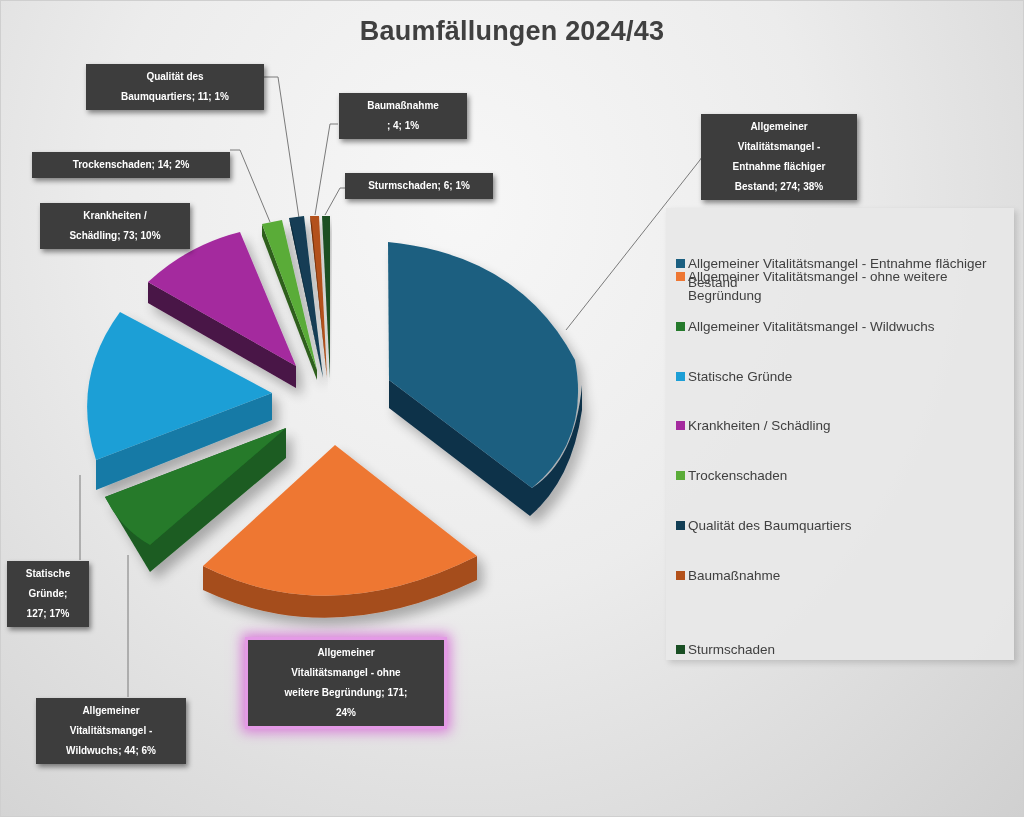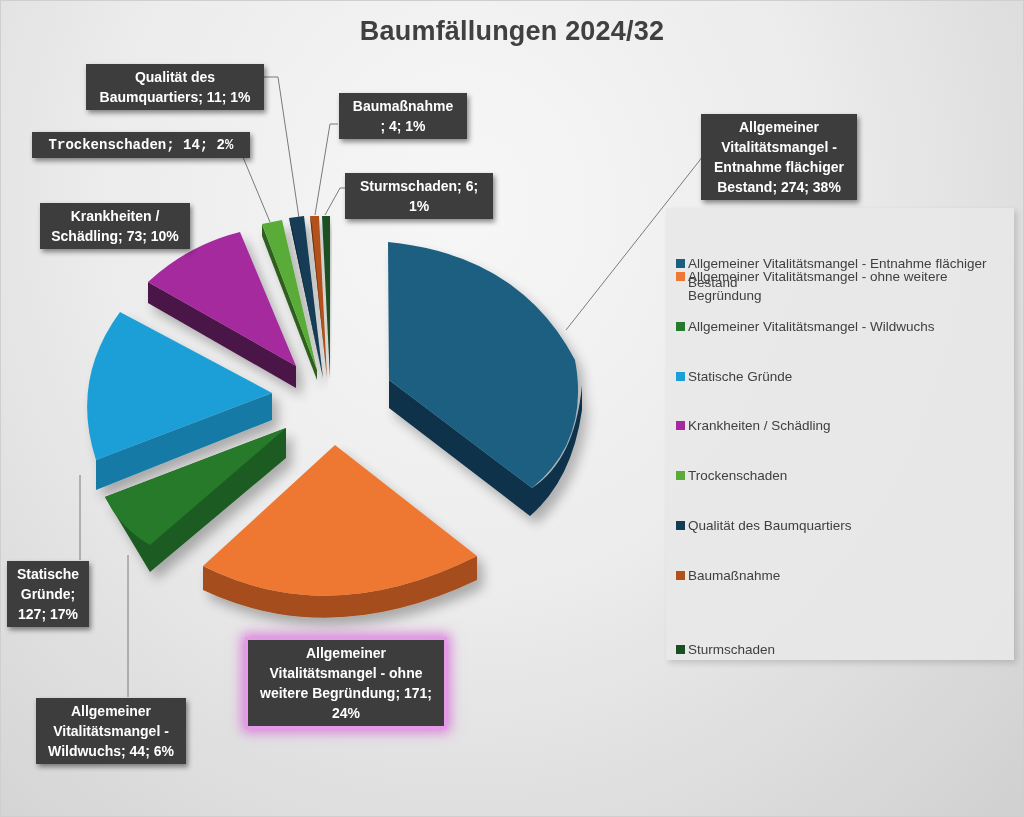--- a/index.html
+++ b/index.html
@@ -14,21 +14,21 @@
     border: 1px solid #cfcfcf;
     background: radial-gradient(ellipse at 45% 25%, #f7f7f7 0%, #ececec 45%, #d0d0d0 100%);
   }
   .title {
     position: absolute; left: 0; width: 1024px; top: 16px; text-align: center;
     font-size: 27px; font-weight: bold; color: #404040; letter-spacing: 0.2px;
   }
   svg.pie { position: absolute; left: 0; top: 0; }
   .lbl {
     position: absolute; background: #3d3d3d; color: #ffffff; font-weight: bold;
-    font-size: 14px; line-height: 20px; text-align: center; padding: 3px 6px;
+    font-size: 10px; line-height: 20px; text-align: center; padding: 3px 6px;
     box-shadow: 2px 3px 5px rgba(0,0,0,0.45); box-sizing: border-box;
   }
   .lbl.glow {
     box-shadow: 0 0 0 3px #e49ae6, 0 0 12px 6px #d87ad8;
   }
   .legend {
     position: absolute; left: 666px; top: 208px; width: 348px; height: 452px;
     background: rgba(232,232,232,0.9);
     box-shadow: 3px 3px 6px rgba(0,0,0,0.15);
   }
@@ -39,21 +39,21 @@
   }
   .legend-swatch {
     position: absolute; left: 0; top: 5px; width: 9px; height: 9px;
   }
 </style>
 </head>
 <body>
 
 <div class="frame"></div>
 
-<div class="title">Baumfällungen 2024/32</div>
+<div class="title">Baumfällungen 2024/43</div>
 
 <svg class="pie" width="1024" height="817" viewBox="0 0 1024 817">
   <defs>
     <filter id="shadow" x="-20%" y="-20%" width="140%" height="140%">
       <feGaussianBlur in="SourceAlpha" stdDeviation="6"></feGaussianBlur>
       <feOffset dx="6" dy="8"></feOffset>
       <feComponentTransfer>
           <feFuncA type="linear" slope="0.28"></feFuncA>
         </feComponentTransfer>
       <feMerge>
@@ -113,21 +113,21 @@
   </g>
   <g filter="url(#shadow)">
     <path d="M322,216 L330,216 L330,378 Z" fill="#1a4f24"></path>
   </g>
 </svg>
 
 <div class="lbl" style="left:86px; top:64px; width:178px;">
   <div>Qualität des</div>
   <div>Baumquartiers; 11; 1%</div>
 </div>
-<div class="lbl" style="left:32px; top:132px; width:218px;font-family:Liberation Mono, monospace;">
+<div class="lbl" style="left:32px; top:152px; width:198px;">
   <div>Trockenschaden; 14; 2%</div>
 </div>
 <div class="lbl" style="left:40px; top:203px; width:150px;">
   <div>Krankheiten /</div>
   <div>Schädling; 73; 10%</div>
 </div>
 <div class="lbl" style="left:339px; top:93px; width:128px;">
   <div>Baumaßnahme</div>
   <div>; 4; 1%</div>
 </div>

